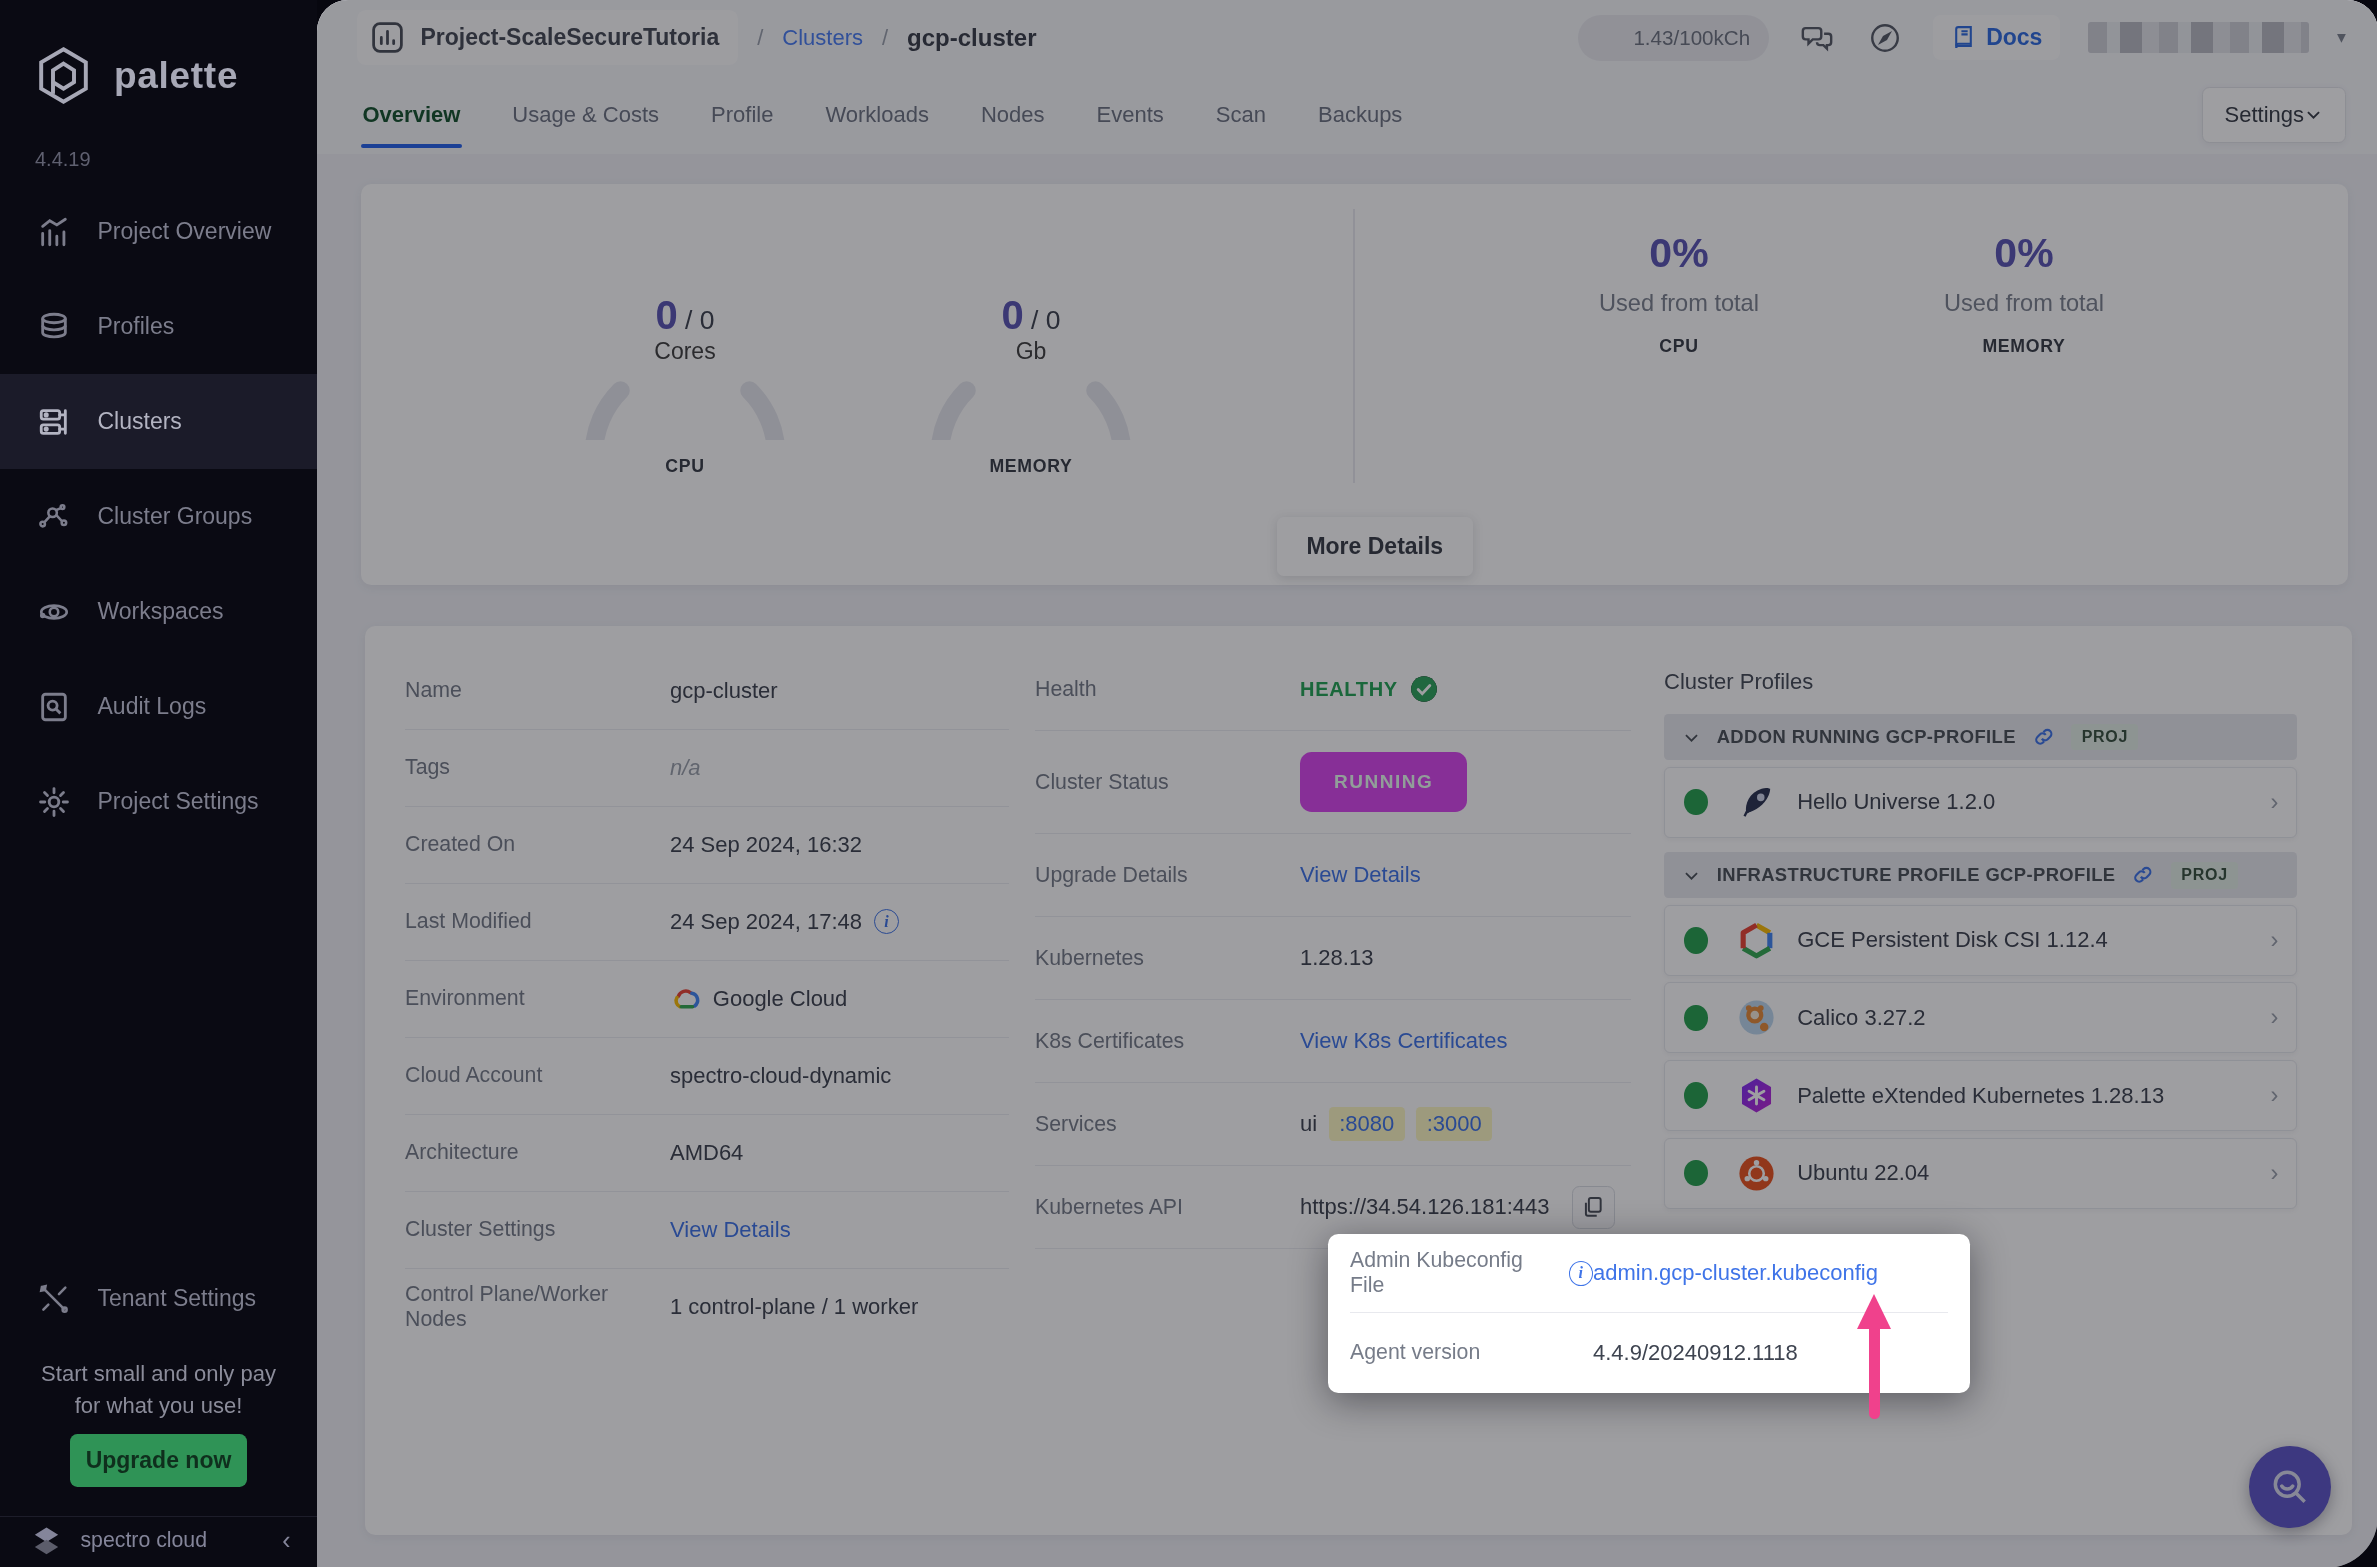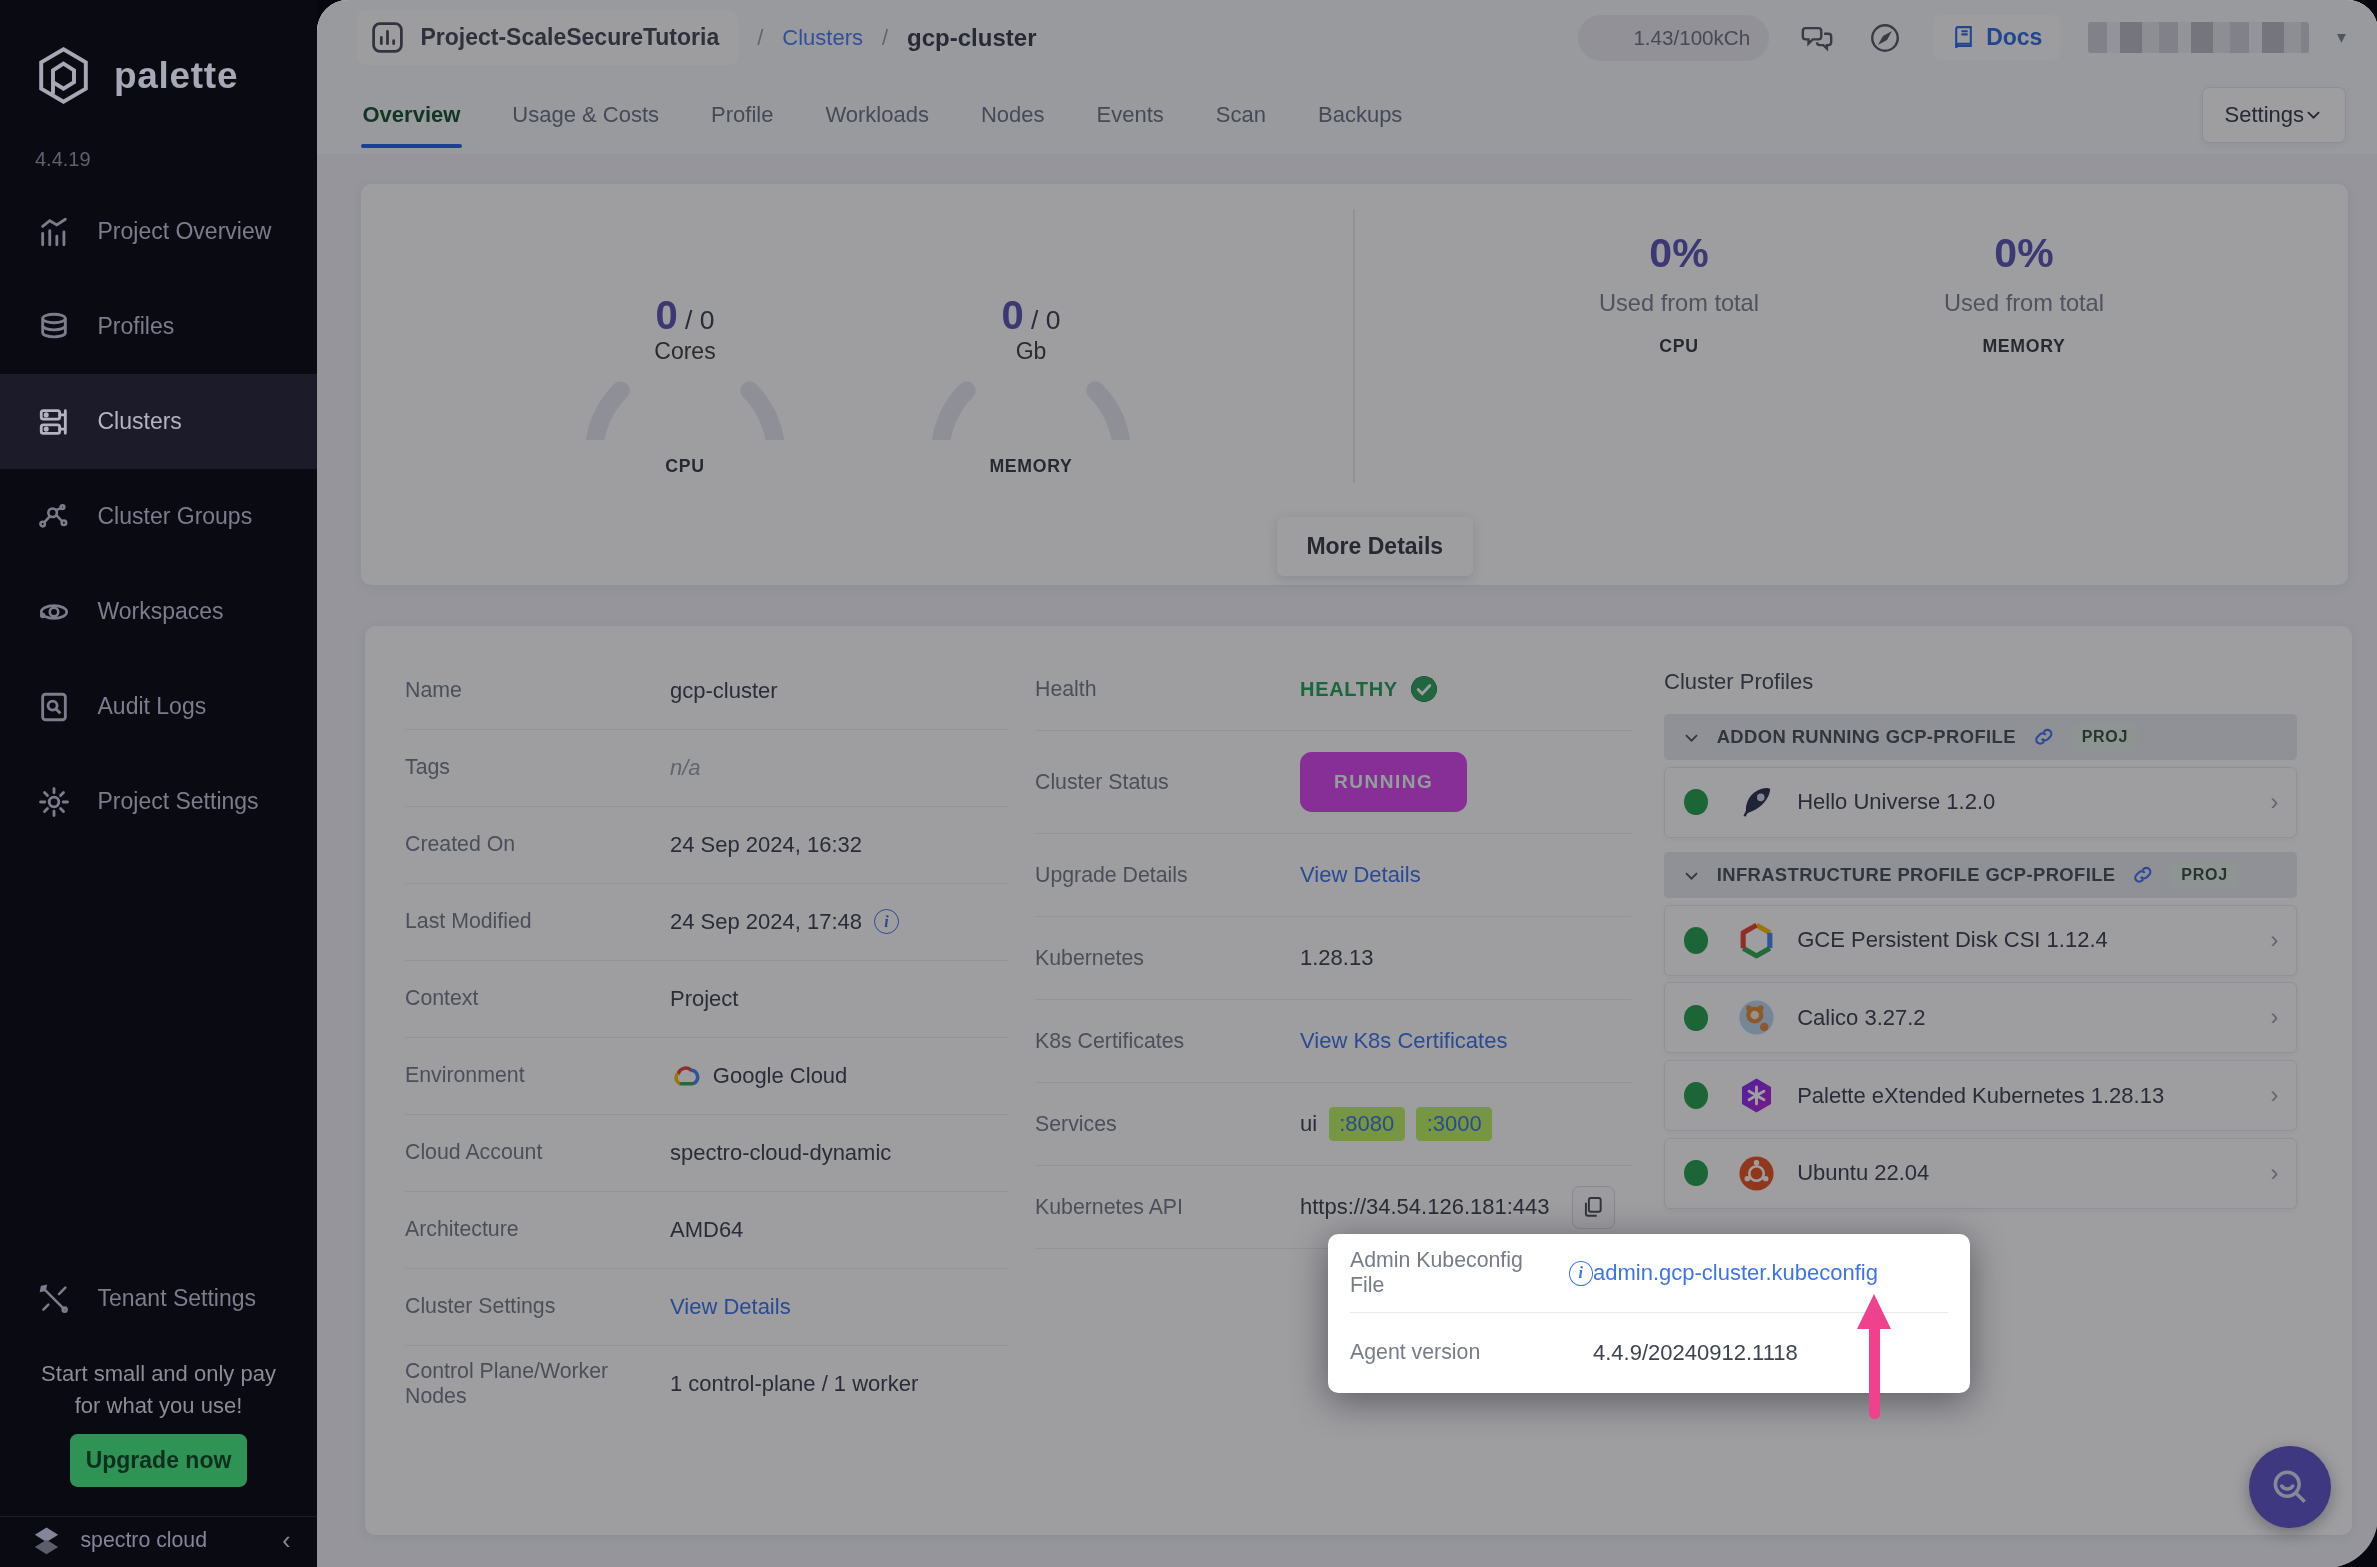--- a/index.html
+++ b/index.html
@@ -98,21 +98,21 @@
   .dvalue { font-size:22px; color:#3e4450; display:flex; align-items:center; gap:11.8px; }
   .muted { color:#9aa0ab; font-style:italic; }
   .linkv { color:#3f74e8; cursor:pointer; }
   .info-i { display:inline-flex; width:25px; height:25px; border:1.5px solid #3f74e8; border-radius:50%;
     color:#3f74e8; font-size:16px; font-weight:700; align-items:center; justify-content:center;
     font-family:"Liberation Serif", serif; font-style:italic; cursor:pointer; }
   .healthy { color:#23a455; font-weight:700; font-size:20px; letter-spacing:0.7px; display:flex; align-items:center; gap:11.8px; }
   .check-badge { width:28px; height:28px; }
   .running-pill { background:#d946ef; color:#eafff2; font-size:19px; font-weight:700; letter-spacing:1.5px;
     border:none; border-radius:11.8px; padding:19px 34px; cursor:pointer; }
-  .port-chip { background:#bef264; border-radius:4.4px; padding:4.4px 10.3px; color:#3f74e8; cursor:pointer; font-size:22px; }
+  .port-chip { background:#fef9c3; border-radius:4.4px; padding:4.4px 10.3px; color:#3f74e8; cursor:pointer; font-size:22px; }
   .copy-btn { width:43px; height:43px; border:1.5px solid #d9dce3; border-radius:7.4px; background:#fcfcfe;
     display:flex; align-items:center; justify-content:center; margin-left:10.3px; cursor:pointer; }
   .copy-btn svg { width:23.6px; height:23.6px; }
 
   
   .hibox { position:absolute; left:1011px; top:1234px; width:642px; height:159px; background:#fff;
     border-radius:10.3px; z-index:60; box-shadow:0 7.4px 37px rgba(10,12,20,.45); padding:0 22px; }
   .hibox .drow { height:79px; border-bottom:0.7px solid #e8e9ee; }
   .hibox .drow.last { border-bottom:none; }
   .hibox .dlabel { width:243px; display:flex; align-items:center; gap:11.8px; }
@@ -360,24 +360,20 @@
         <span class="dvalue">24 Sep 2024, 16:32</span>
       </div>
       <div class="drow">
         <span class="dlabel">Last Modified</span>
         <span class="dvalue">
           <span>24 Sep 2024, 17:48</span>
           <span class="info-i">i</span>
         </span>
       </div>
       <div class="drow">
-        <span class="dlabel">Context</span>
-        <span class="dvalue">Project</span>
-      </div>
-      <div class="drow">
         <span class="dlabel">Environment</span>
         <span class="dvalue">
           <svg width="31" height="26.5" viewBox="0 0 44 36" fill="none" stroke-width="5" stroke-linecap="round">
             <path d="M12 15 A11 11 0 0 1 29 10" stroke="#ea4335"></path>
             <path d="M31 11 A10 10 0 0 1 35 29" stroke="#4285f4"></path>
             <path d="M10 17 A9 9 0 0 0 14 30" stroke="#fbbc05"></path>
             <path d="M16 30 H32" stroke="#34a853"></path>
           </svg>
           <span>Google Cloud</span>
         </span>

